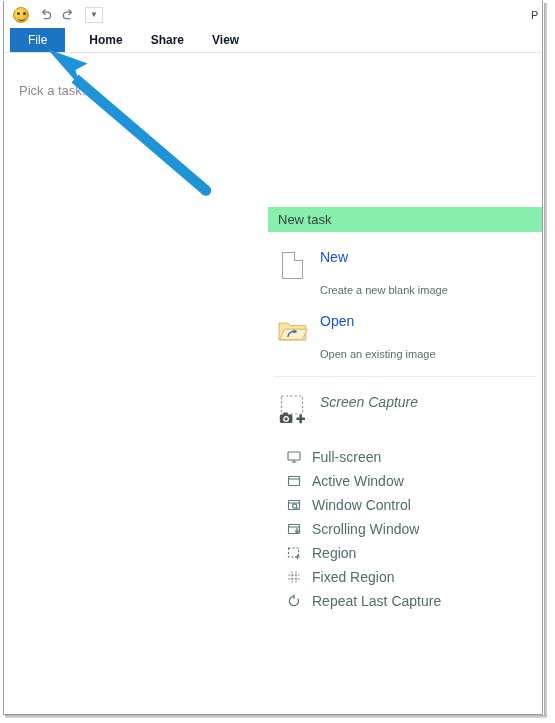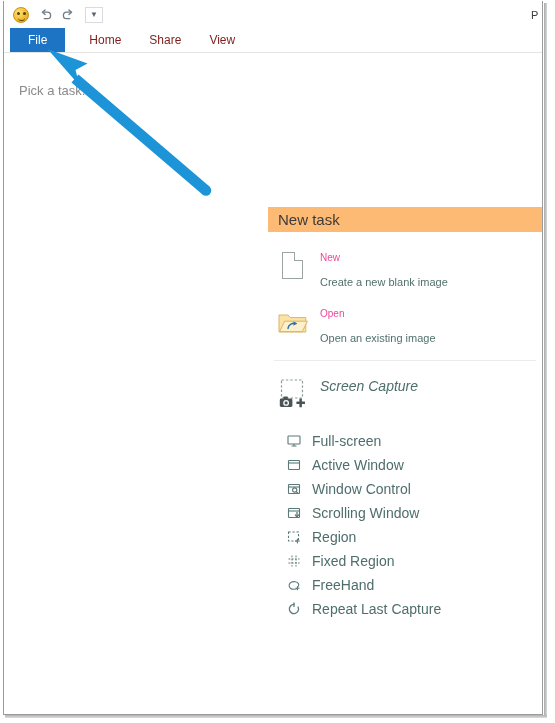--- a/index.html
+++ b/index.html
@@ -104,22 +104,23 @@
     width: 538px; height: 24px;
     background: #ffffff;
     display: flex;
     align-items: stretch;
   }
   .tab {
     height: 24px;
     display: flex; align-items: center; justify-content: center;
     padding: 0 14px;
     font-size: 12px;
-    color: #7f1d1d;
+    color: #0f172a;
     white-space: nowrap;
+    font-weight: bold;
   }
   .tab.file {
     background: #1d74c4;
     color: #ffffff;
     margin-left: 6px;
     padding: 0 18px;
     font-weight: normal;
   }
   .tab.spacer { padding: 0 5px; }
   .tabstrip-underline {
@@ -144,54 +145,54 @@
   }
 
   
   .task-panel {
     position: absolute;
     left: 264px; top: 154px;
     width: 274px;
   }
   .panel-head {
     height: 25px;
-    background: #fdba74;
+    background: #86efac;
     display: flex;
     align-items: center;
     padding-left: 10px;
-    font-size: 15px;
+    font-size: 13px;
     color: #3b3b3b;
   }
   .group {
     padding-top: 16px;
   }
   .big-item {
     display: flex;
     align-items: flex-start;
     margin-bottom: 14px;
     padding-left: 8px;
   }
   .big-icon {
     width: 34px; height: 34px;
     flex: 0 0 34px;
     position: relative;
     margin-right: 10px;
     margin-top: 2px;
   }
   .big-text { padding-top: 1px; }
   .big-title {
-    font-size: 10px;
-    color: #ec4899;
+    font-size: 14px;
+    color: #1d4ed8;
     line-height: 17px;
   }
   .big-sub {
     font-size: 11px;
     color: #51716e;
     line-height: 16px;
-    margin-top: 8px;
+    margin-top: 16px;
   }
   .divider {
     height: 1px;
     background: #ebeced;
     margin: 6px 6px 0 6px;
   }
 
   
   .ic-doc {
     position: absolute;
@@ -419,30 +420,20 @@
                   <path d="M1.5 5 h11"></path>
                   <path d="M1.5 9 h11"></path>
                   <path d="M5 1.5 v11"></path>
                   <path d="M9 1.5 v11"></path>
                 </g>
               </svg>
             </span>
             <span class="sub-label">Fixed Region</span>
           </div>
 
-          <div class="sub-item">
-            <span class="sub-icon">
-              <svg width="14" height="14" viewBox="0 0 14 14" aria-hidden="true">
-                <path d="M10.6 9.8 c-1.6 1.8 -5.2 2 -7.2 0.4 c-2 -1.6 -1.6 -4.6 0.8 -5.9 c2.4 -1.3 6 -0.6 7.2 1.3 c0.6 1 0.4 2.2 -0.3 3" fill="none" stroke="#5c7a79" stroke-width="1.1" stroke-linecap="round"></path>
-                <path d="M10.5 8.6 v3.2" stroke="#5c7a79" stroke-width="1" stroke-linecap="round"></path>
-                <path d="M8.9 10.2 h3.2" stroke="#5c7a79" stroke-width="1" stroke-linecap="round"></path>
-              </svg>
-            </span>
-            <span class="sub-label">FreeHand</span>
-          </div>
 
           <div class="sub-item">
             <span class="sub-icon">
               <svg width="14" height="14" viewBox="0 0 14 14" aria-hidden="true">
                 <path d="M7 2.4 a4.6 4.6 0 1 0 4.1 2.6" fill="none" stroke="#5c7a79" stroke-width="1.3" stroke-linecap="round"></path>
                 <path d="M7 1 v3.4" stroke="#5c7a79" stroke-width="1.3" stroke-linecap="round"></path>
               </svg>
             </span>
             <span class="sub-label">Repeat Last Capture</span>
           </div>

